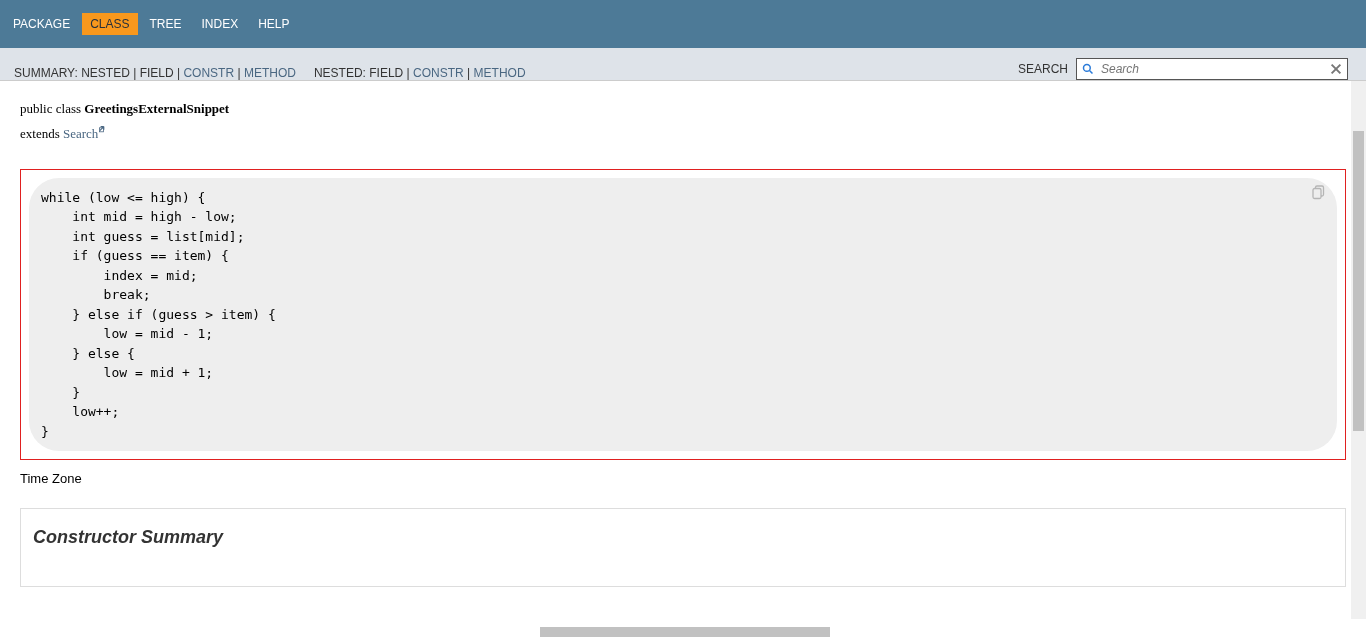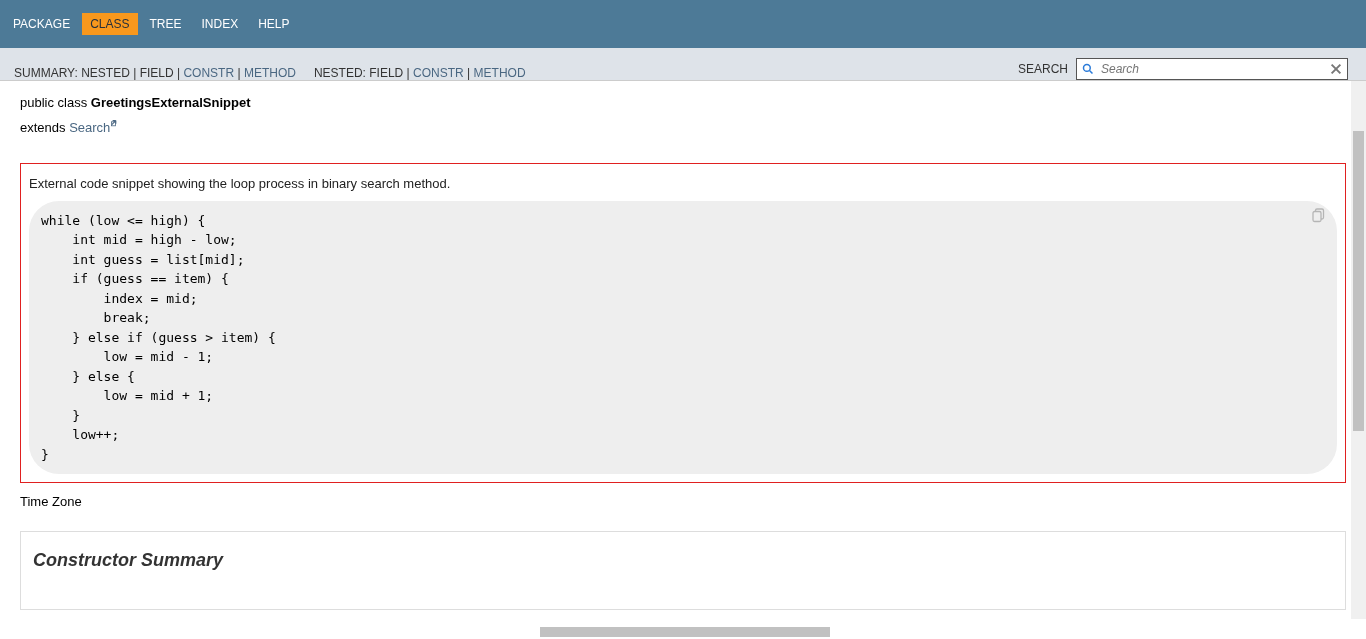--- a/index.html
+++ b/index.html
@@ -126,23 +126,23 @@
     position: relative;
     flex: 1 1 auto;
     overflow: hidden;
   }
   .content {
     padding: 0 20px 20px 20px;
     height: 100%;
     overflow: hidden;
   }
   .signature {
-    font-family: Liberation Sans, sans-serif;
-    font-size: 13px;
-    margin-top: 12px;
+    font-family: Liberation Serif, serif;
+    font-size: 13px;
+    margin-top: 18px;
     line-height: 1.55;
   }
   .signature .classname { font-weight: bold; }
   .signature .objlink {
     color: #4A6782;
     text-decoration: none;
   }
   .ext-icon {
     display: inline-block;
     vertical-align: super;
@@ -272,21 +272,20 @@
     <div class="content">
       <div class="signature">
         <span>public class </span><span class="classname">GreetingsExternalSnippet</span><br>
         <span>extends </span><a class="objlink">Search</a><span class="ext-icon"><svg width="8" height="8" viewBox="0 0 10 10">
               <path d="M2 2 H6 M6 2 V6 M6 2 L1 7" fill="none" stroke="#4A6782" stroke-width="1.4"></path>
               <rect x="0.5" y="3.5" width="5" height="5" fill="none" stroke="#4A6782" stroke-width="1"></rect>
             </svg></span>
       </div>
 
       <div class="red-box">
-        <div class="snippet-desc">External code snippet showing the loop process in binary search method.</div>
         <pre class="codeblock"><span class="copy-btn"><svg viewBox="0 0 16 16" width="16" height="16">
                 <rect x="4.5" y="2" width="8" height="10" rx="1.5" fill="none" stroke="#888" stroke-width="1.3"></rect>
                 <rect x="2" y="4.5" width="8" height="10" rx="1.5" fill="#eee" stroke="#888" stroke-width="1.3"></rect>
               </svg></span><span>while (low &lt;= high) {
     int mid = high - low;
     int guess = list[mid];
     if (guess == item) {
         index = mid;
         break;
     } else if (guess &gt; item) {

